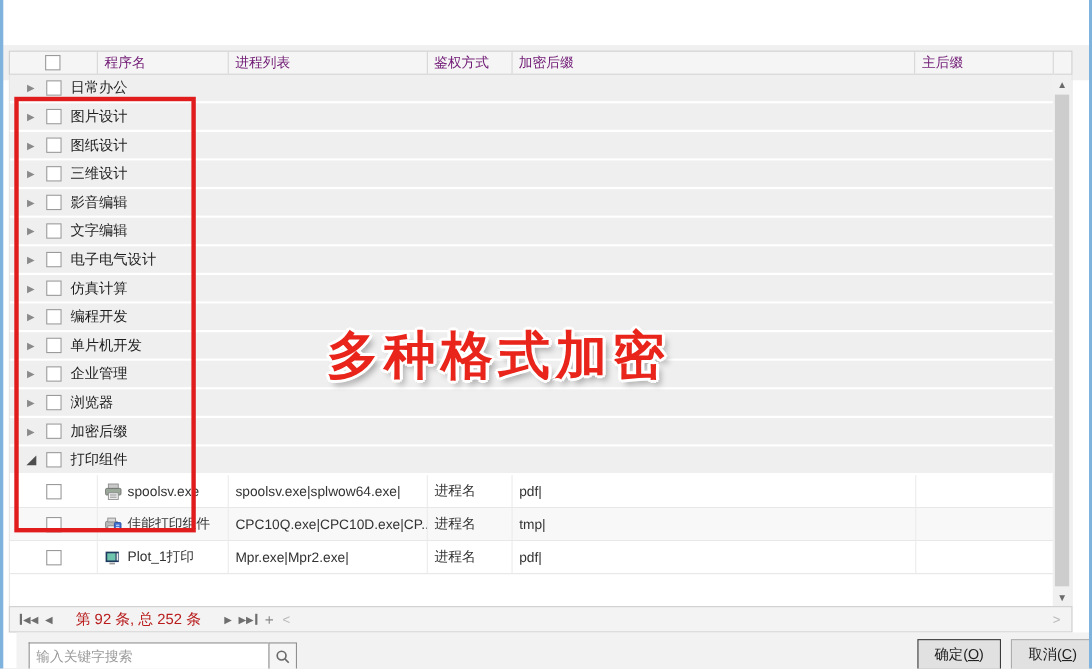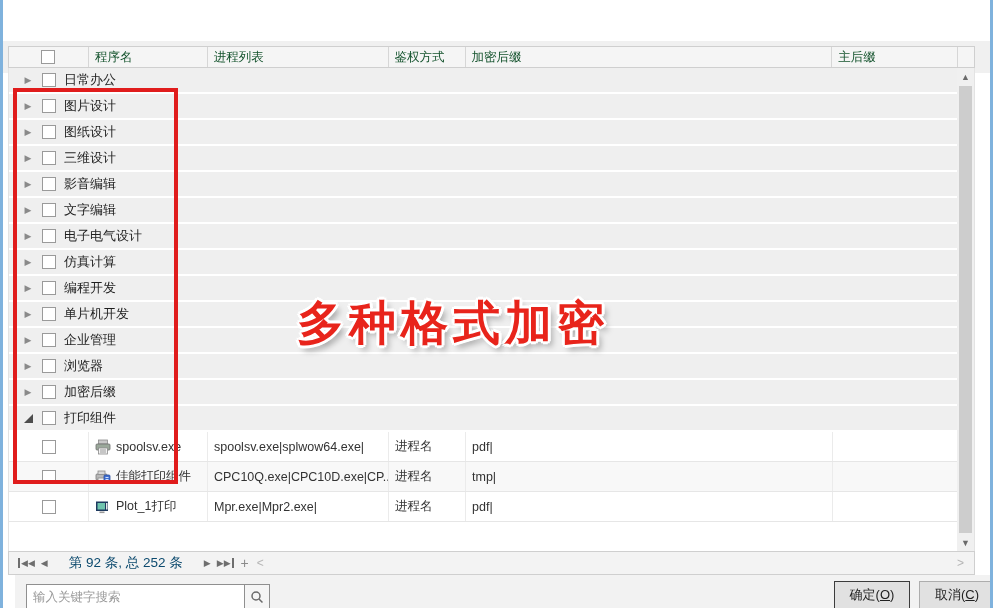--- a/index.html
+++ b/index.html
@@ -16,21 +16,21 @@
     display:flex; align-items:center; padding:0 10px;margin-top:41px; }
   .app-icon { width:17px; height:17px; margin-right:7px; flex:0 0 auto; }
   .title-text { font-size:13px; color:#444; }
   .close-btn { margin-left:auto; width:30px; height:26px; display:flex; align-items:center;
     justify-content:center; font-size:17px; color:#555; cursor:pointer; }
 
   
   .grid { position:absolute; left:8px; top:46px; width:967px; height:529px; }
   .grid-header { display:flex; height:22px; border:1px solid #cfcfcf; background:#f5f5f5; width:967px; }
   .hcell { border-right:1px solid #d6d6d6; display:flex; align-items:center; padding:0 6px;
-    font-size:12.5px; color:#14532d; overflow:hidden; white-space:nowrap; }
+    font-size:12.5px; color:#701a75; overflow:hidden; white-space:nowrap; }
   .c0 { width:80px; justify-content:center; }
   .c1 { width:119px; } .c2 { width:181px; } .c3 { width:77px; } .c4 { width:367px; } .c5 { width:126px; }
   .hcell.scroll-gap { width:16px; border-right:none; }
 
   .grid-body { position:relative; width:967px; height:483px; border-left:1px solid #e3e3e3; border-right:1px solid #e3e3e3; }
   .rows-area { width:950px; }
 
   
   .tree-row { height:26px; background:#efefef; border-bottom:2px solid #ffffff;
     display:flex; align-items:center; padding-left:11px; cursor:default; }
@@ -69,21 +69,21 @@
       0 -3px 0 #fff, 0 3px 0 #fff, -3px 0 0 #fff, 3px 0 0 #fff,
       4px 5px 6px rgba(0,0,0,0.35);
   }
 
   
   .pager { position:absolute; left:8px; top:551px; width:967px; height:24px; background:#f3f3f3;
     border:1px solid #cfcfcf; display:flex; align-items:center; padding:0 6px; color:#555; }
   .pg-ic { font-size:9px; color:#6e6e6e; margin:0 3px; display:inline-flex; align-items:center; cursor:pointer; }
   .pg-bar-l { border-left:2px solid #6e6e6e; padding-left:1px; }
   .pg-bar-r { border-right:2px solid #6e6e6e; padding-right:1px; }
-  .pg-status { font-size:13.5px; color:#0c4a6e; margin:0 18px; }
+  .pg-status { font-size:13.5px; color:#b91c1c; margin:0 18px; }
   .pg-plus { font-size:14px; color:#8a8a8a; margin:0 4px; cursor:pointer; }
   .pg-chev { font-size:12px; color:#b5b5b5; margin:0 4px; cursor:pointer; }
   .pg-right { margin-left:auto; }
 
   
   .footer { position:absolute; left:3px; right:3px; top:575px; height:33px; background:#f2f2f2;margin-left:12px; }
   .search-wrap { position:absolute; left:11px; top:9px; display:flex; }
   .search-input { width:218px; height:26px; border:1px solid #8f8f8f; border-right:none;
     padding:0 6px; font-size:12.5px; color:#333; background:#fff; outline:none;
     font-family:"Liberation Sans", sans-serif; }

